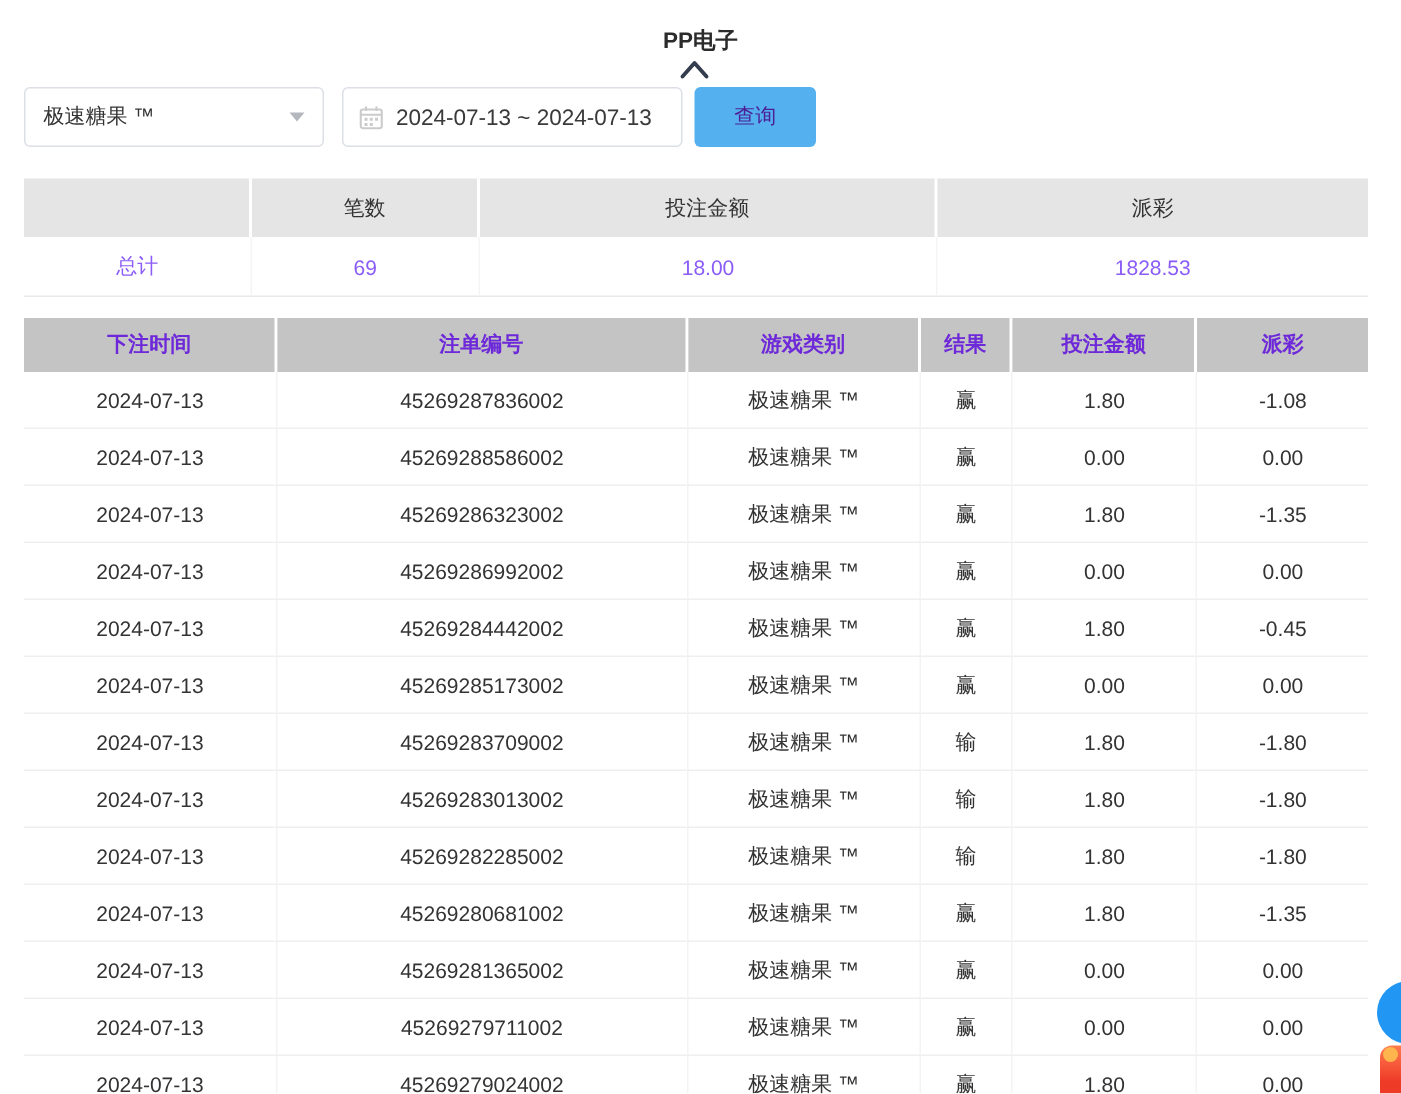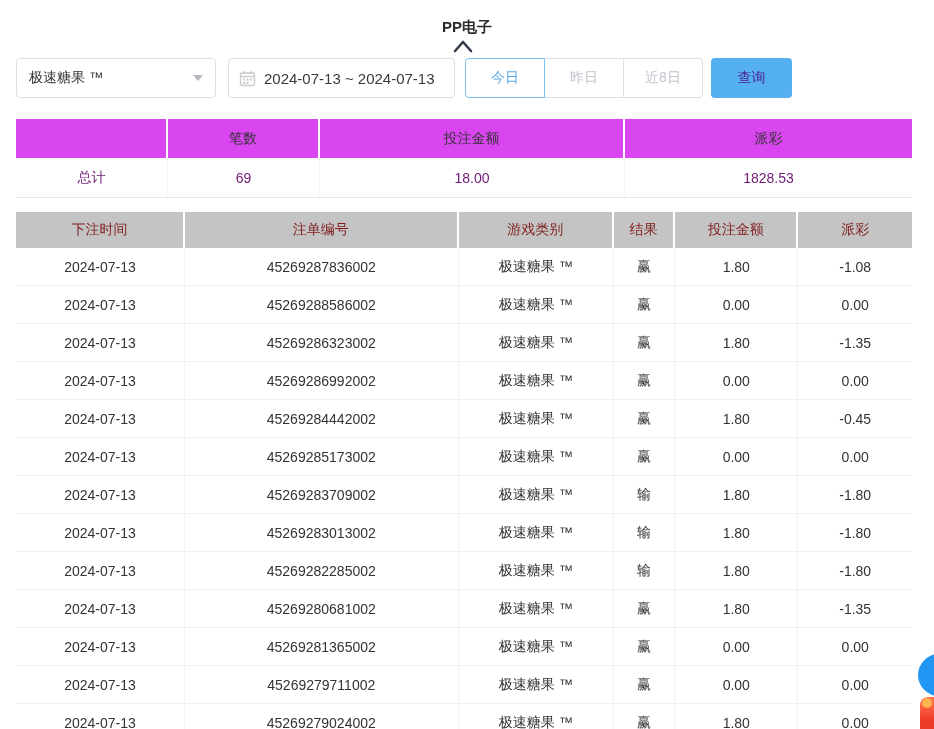--- a/index.html
+++ b/index.html
@@ -23,31 +23,31 @@
   .qbtn { height:40px; width:80px; background:#fff; border:1px solid #dcdfe6; font-size:14px; color:#c0c4cc; cursor:pointer; font-family:inherit; }
   .qbtn + .qbtn { margin-left:-1px; }
   .qbtn:first-child { border-radius:4px 0 0 4px; }
   .qbtn:last-child { border-radius:0 4px 4px 0; }
   .qbtn.active { border-color:#7cc3f2; color:#54a9ea; position:relative; z-index:2; border-radius:4px 0 0 4px; }
   .search-btn { height:40px; width:81px; margin-left:8px; background:#54b0ee; color:#4c1d95; font-size:14px; border:none; border-radius:4px; cursor:pointer; font-family:inherit; }
 
   
   .summary { position:absolute; top:119px; left:16px; width:896px; font-size:14px; }
   .sum-head { display:flex; height:39px; }
-  .sum-head .cell { background:#d946ef; display:flex; align-items:center; justify-content:center; color:#333; }
+  .sum-head .cell { background:#e5e5e5; display:flex; align-items:center; justify-content:center; color:#333; }
   .sum-head .cell:not(:last-child) { border-right:2px solid #fff; }
   .sum-row { display:flex; height:40px; border-bottom:1px solid #e8e8e8; }
-  .sum-row .cell { display:flex; align-items:center; justify-content:center; color:#701a75; }
+  .sum-row .cell { display:flex; align-items:center; justify-content:center; color:#8b5cf6; }
   .sum-row .cell:not(:last-child) { border-right:1px solid #f5f5f5; }
   .s0 { width:152px; } .s1 { width:152px; } .s2 { width:305px; } .s3 { width:287px; }
 
   
   .bet-table { position:absolute; top:212px; left:16px; width:896px; font-size:14px; }
   .thead { display:flex; height:36px; }
-  .thead .th { background:#c4c4c4; color:#7f1d1d; font-weight:normal; display:flex; align-items:center; justify-content:center; }
+  .thead .th { background:#c4c4c4; color:#6d28d9; font-weight:bold; display:flex; align-items:center; justify-content:center; }
   .thead .th:not(:last-child) { border-right:2px solid #fff; }
   .trow { display:flex; height:38px; border-bottom:1px solid #efefef; }
   .trow .td { display:flex; align-items:center; justify-content:center; color:#333; }
   .trow .td:not(:last-child) { border-right:1px solid #f3f3f3; }
   .c0 { width:174px; } .c1 { width:282px; } .c2 { width:160px;text-align:right; } .c3 { width:63px; } .c4 { width:127px; } .c5 { width:117px; }
   .neg { color:#f05e68; }
 
   
   .float-chat { position:absolute; left:918px; top:654px; width:42px; height:42px; border-radius:50%; background:#2196f3; cursor:pointer; }
   .float-promo { position:absolute; left:920px; top:697px; width:40px; height:40px; border-radius:8px; background:linear-gradient(180deg,#ff7a4d 0%,#ee3b28 60%); cursor:pointer; }
@@ -79,25 +79,20 @@
         <line x1="5" y1="1" x2="5" y2="4" stroke="#cbcbcb" stroke-width="1.4"></line>
         <line x1="12" y1="1" x2="12" y2="4" stroke="#cbcbcb" stroke-width="1.4"></line>
         <rect x="4" y="8.5" width="2" height="2" fill="#cbcbcb"></rect>
           <rect x="7.5" y="8.5" width="2" height="2" fill="#cbcbcb"></rect>
           <rect x="11" y="8.5" width="2" height="2" fill="#cbcbcb"></rect>
         <rect x="4" y="12" width="2" height="2" fill="#cbcbcb"></rect>
           <rect x="7.5" y="12" width="2" height="2" fill="#cbcbcb"></rect>
       </svg>
       <span>2024-07-13 ~ 2024-07-13</span>
     </div>
-    <div class="btn-group">
-        <button class="qbtn active">今日</button>
-        <button class="qbtn">昨日</button>
-        <button class="qbtn">近8日</button>
-      </div>
     <button class="search-btn">查询</button>
   </div>
 
   <div class="summary">
     <div class="sum-head">
       <div class="cell s0"></div>
       <div class="cell s1">笔数</div>
       <div class="cell s2">投注金额</div>
       <div class="cell s3">派彩</div>
     </div>

